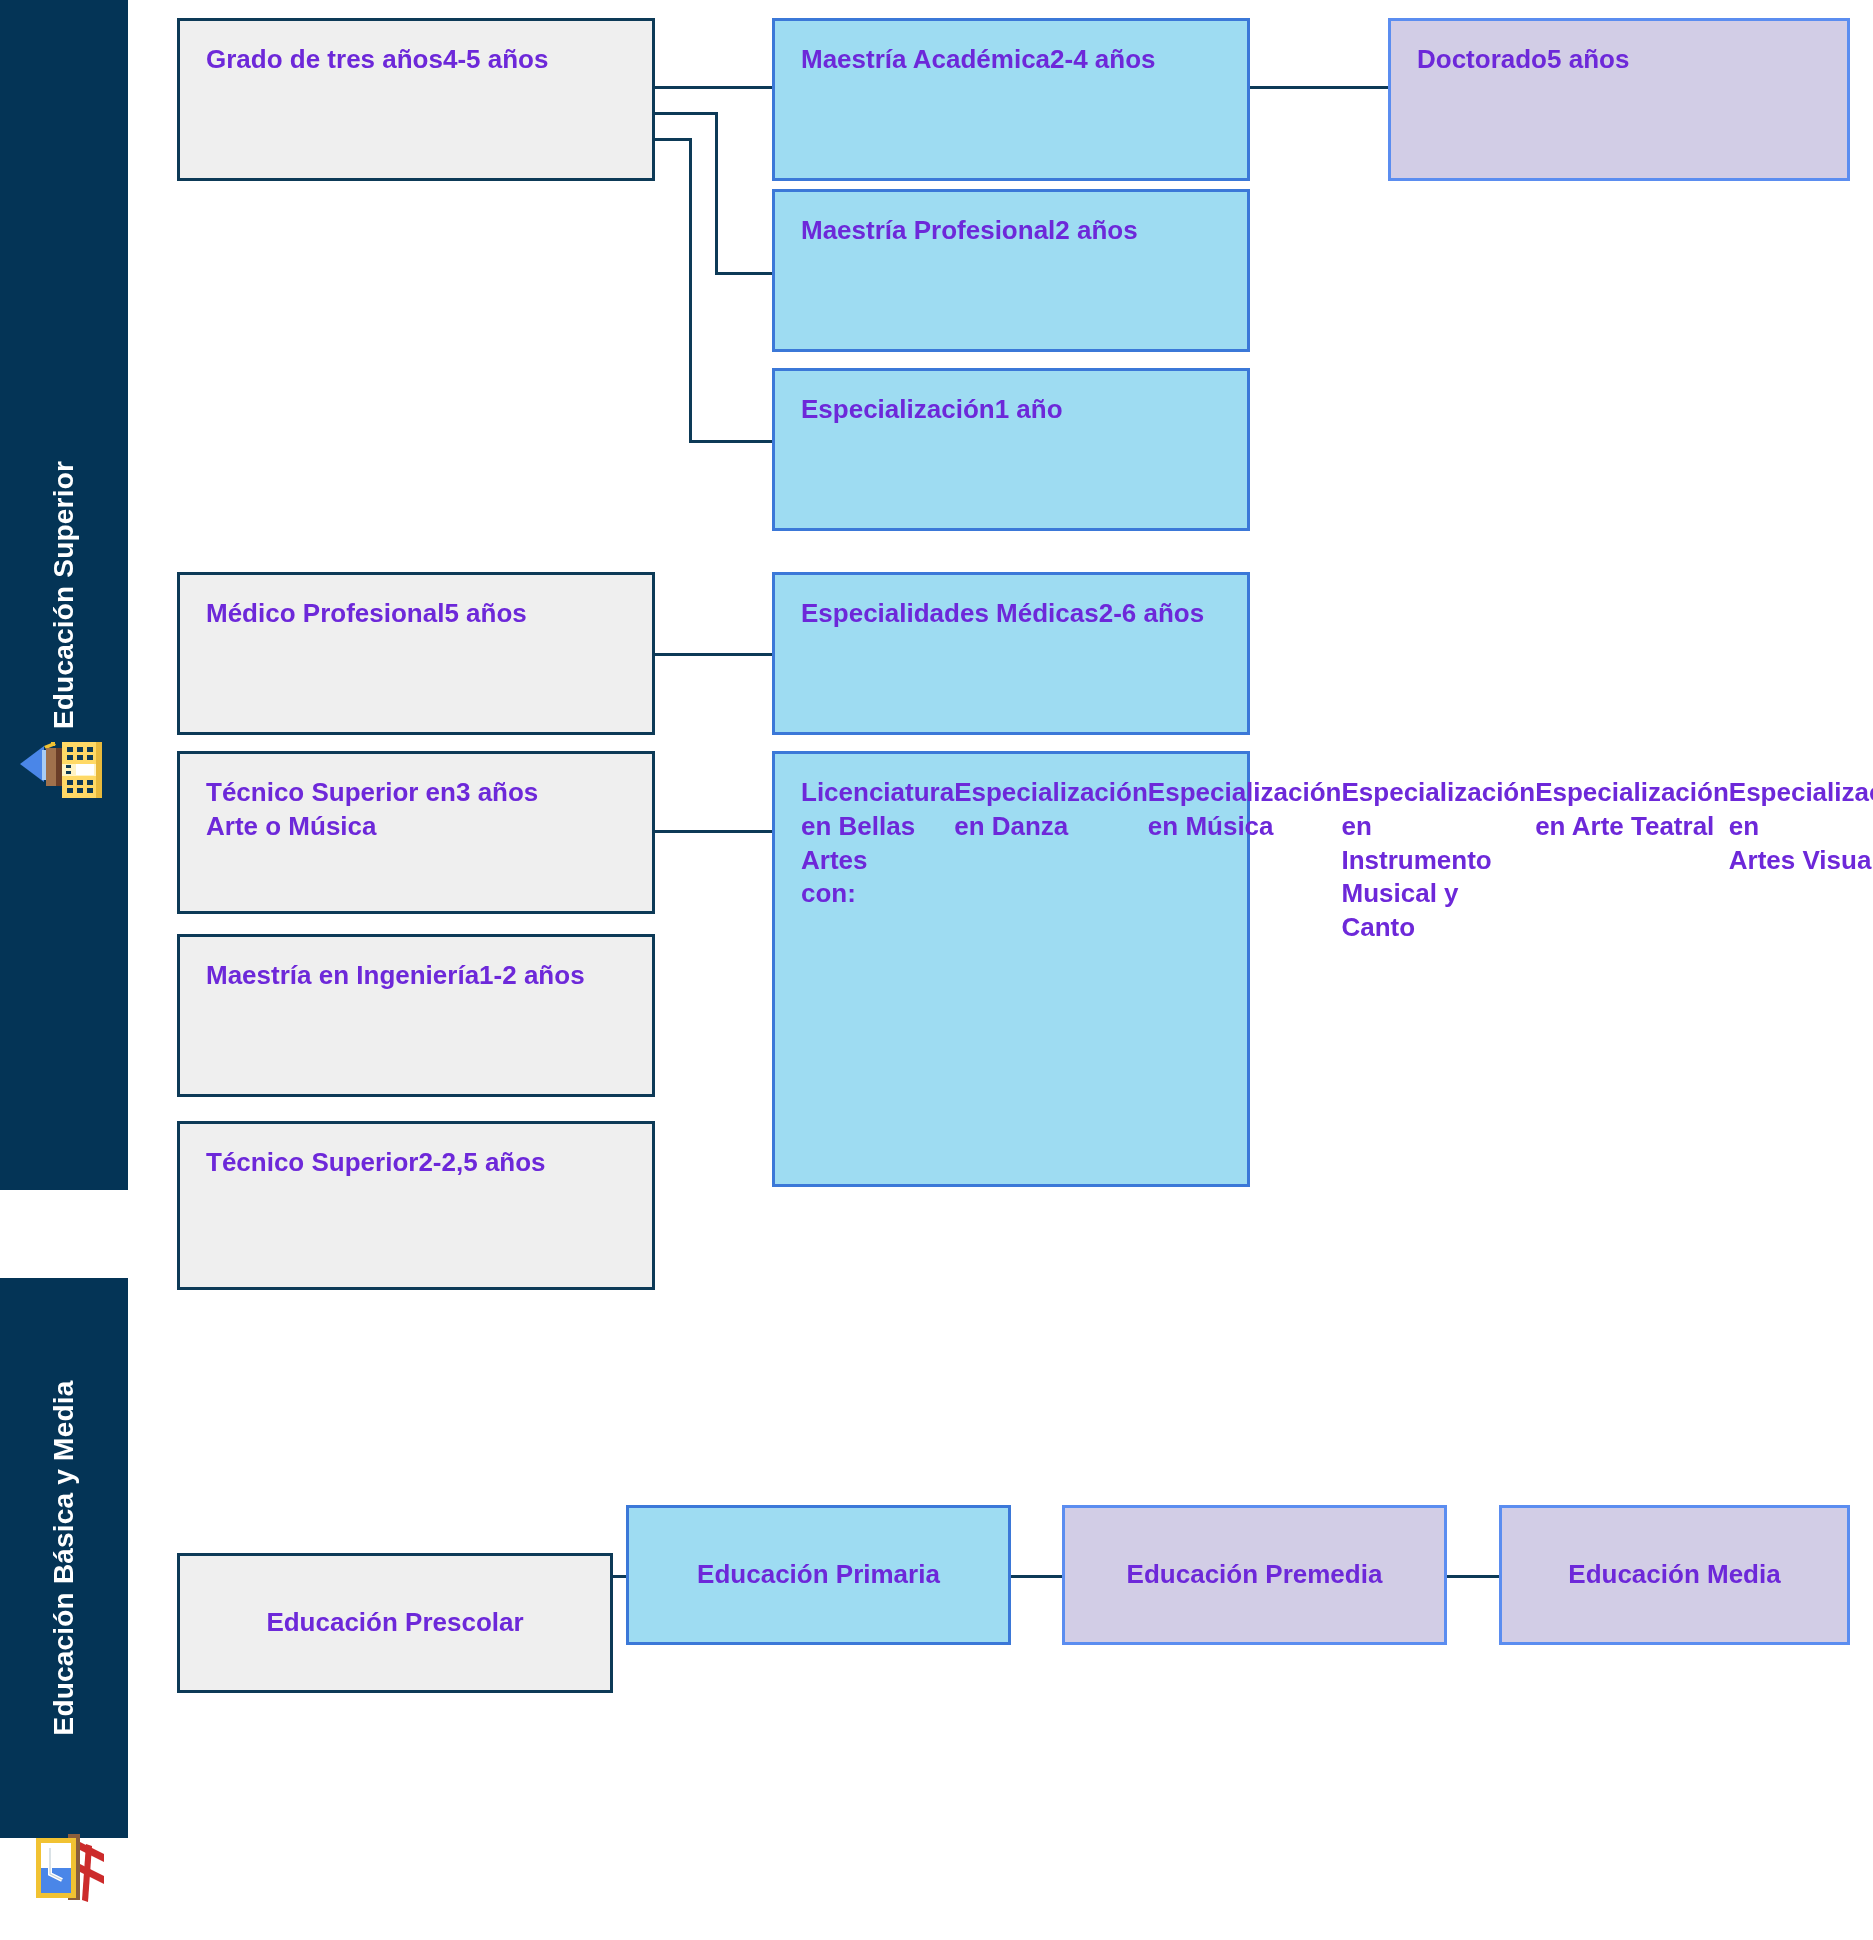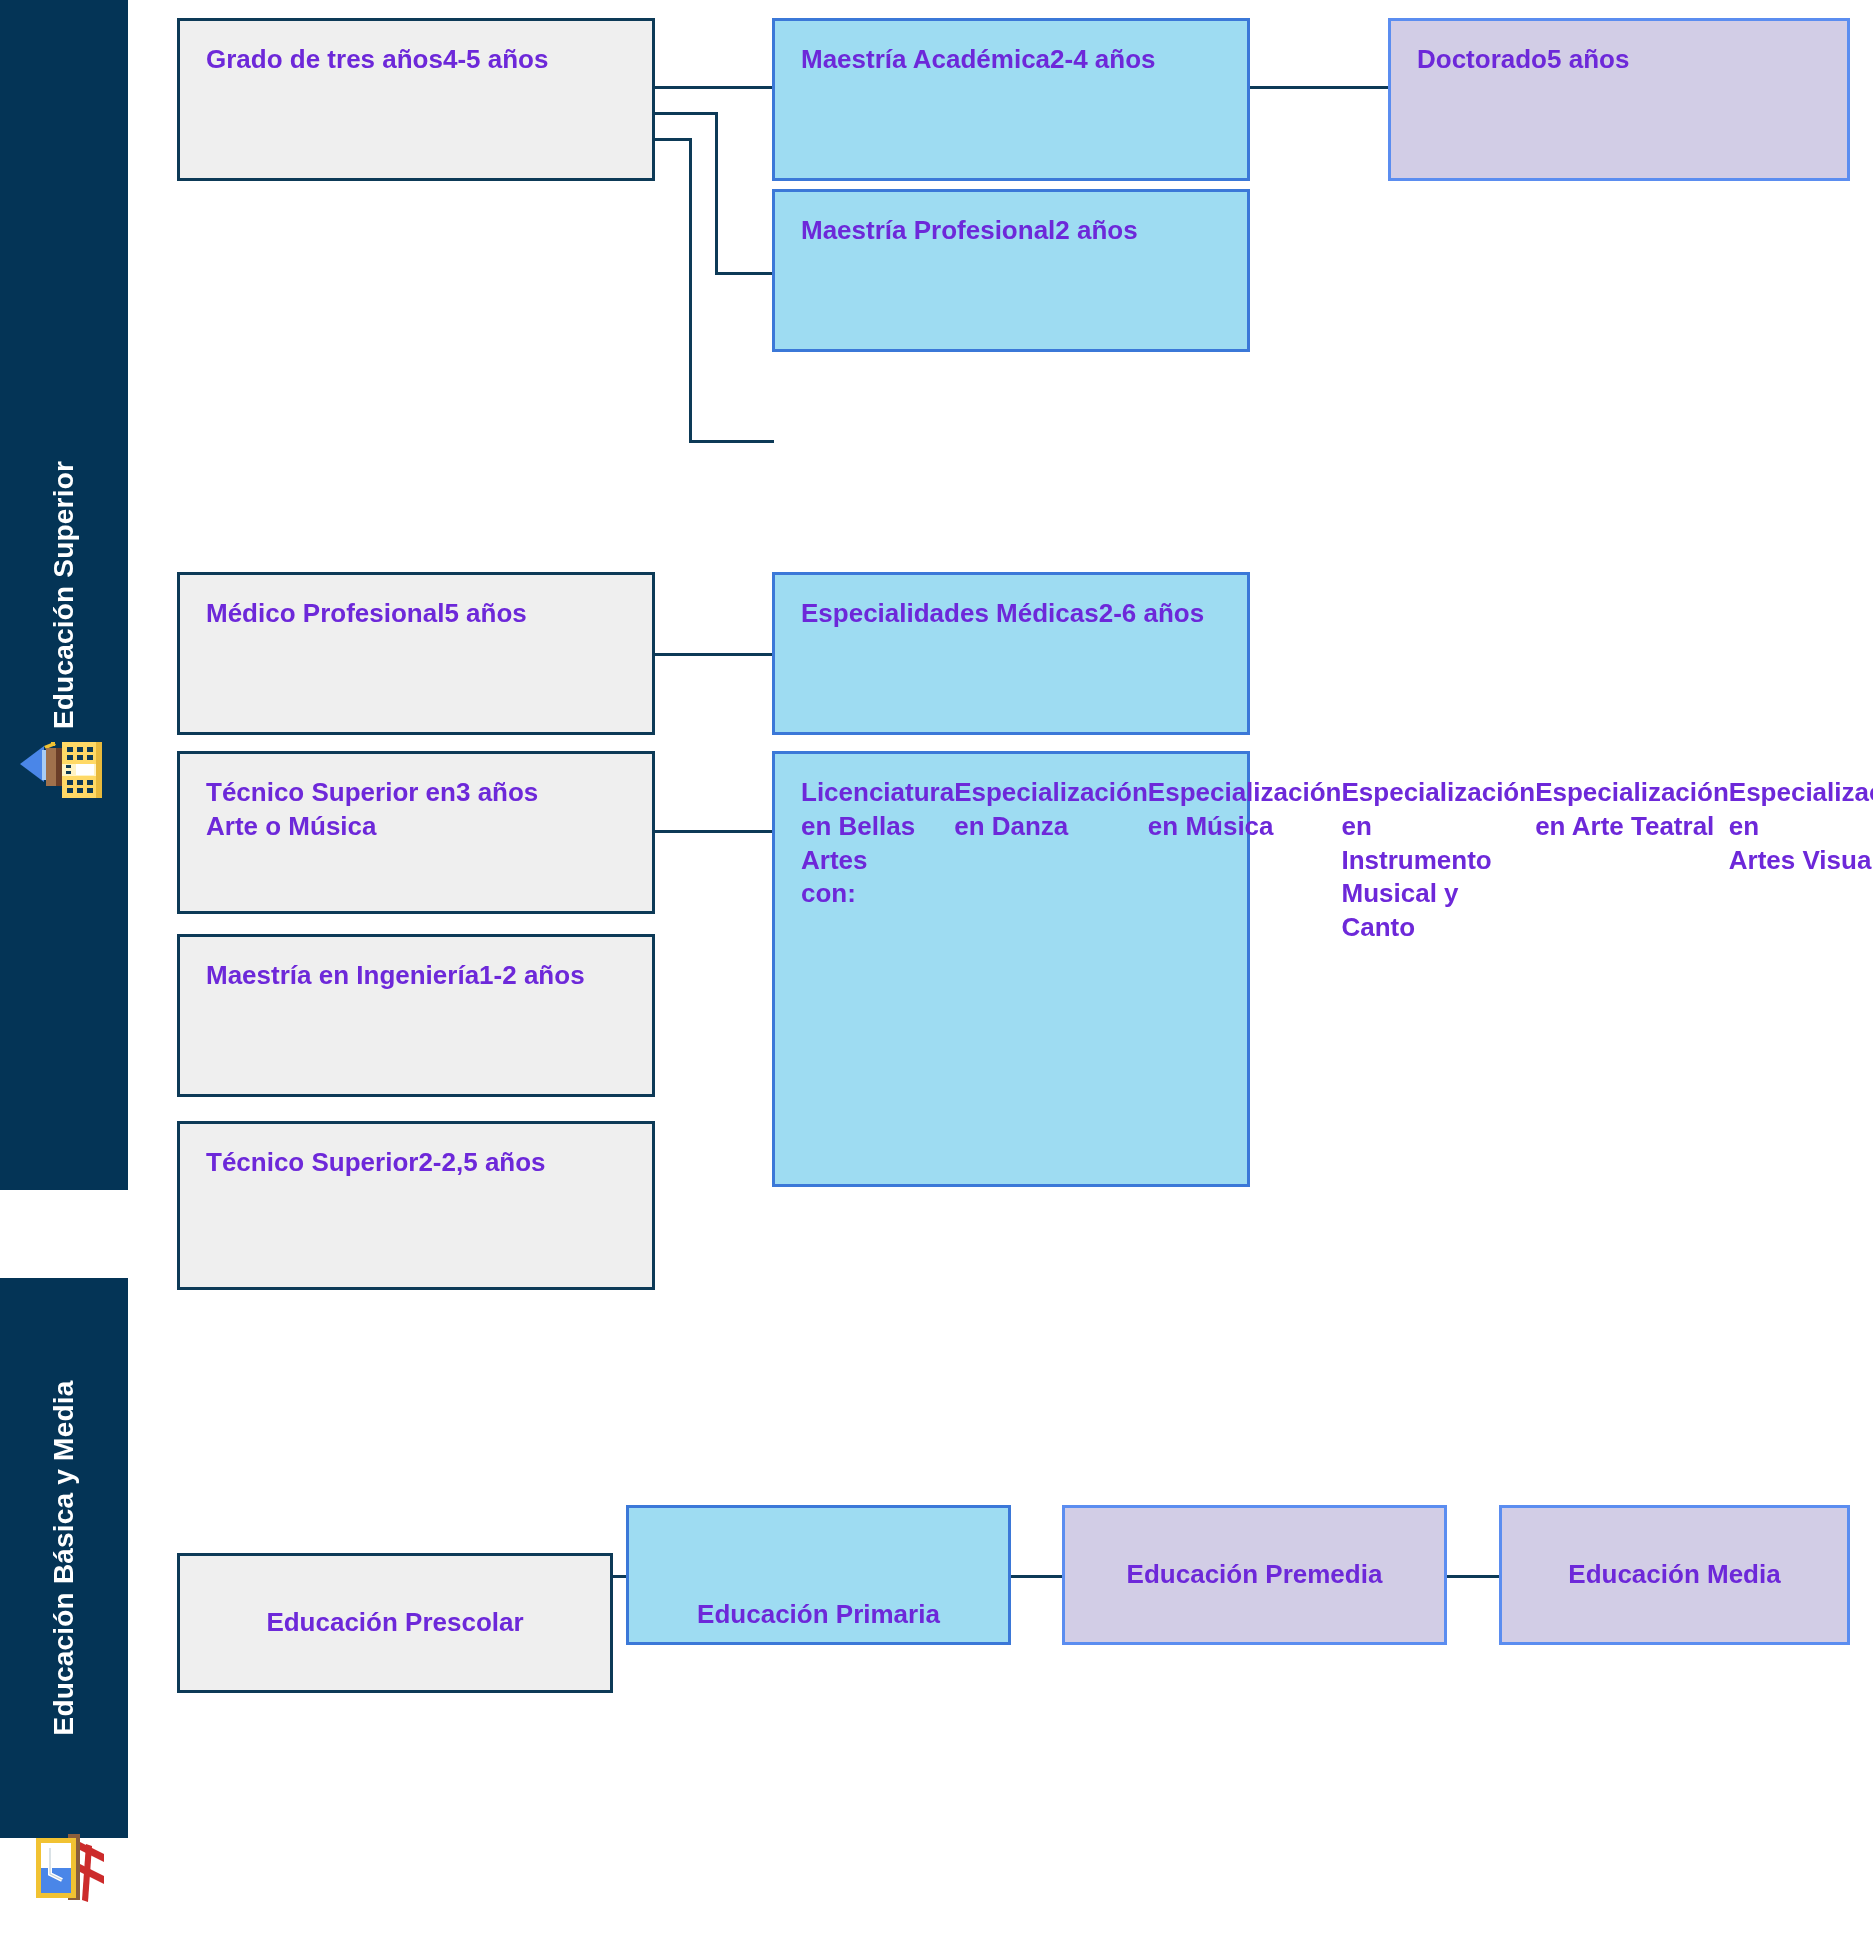--- a/index.html
+++ b/index.html
@@ -142,20 +142,24 @@
   <div class="node blue" style="left:772px; top:18px; width:478px; height:163px;">
     <span>Maestría Académica</span>
     <span>2-4 años</span>
   </div>
 
   <div class="node blue" style="left:772px; top:189px; width:478px; height:163px;">
     <span>Maestría Profesional</span>
     <span>2 años</span>
   </div>
 
+  <div class="node blue" style="left:772px; top:368px; width:478px; height:163px;">
+    <span>Especialización</span>
+    <span>1 año</span>
+  </div>
 
   <div class="node lavender" style="left:1388px; top:18px; width:462px; height:163px;">
     <span>Doctorado</span>
     <span>5 años</span>
   </div>
 
   <div class="node gray" style="left:177px; top:572px; width:478px; height:163px;">
     <span>Médico Profesional</span>
     <span>5 años</span>
   </div>
@@ -191,21 +195,21 @@
 
   <div class="node gray" style="left:177px; top:1121px; width:478px; height:169px;">
     <span>Técnico Superior</span>
     <span>2-2,5 años</span>
   </div>
 
   <div class="node gray center" style="left:177px; top:1505px; width:436px; height:140px;margin-top:48px;">
     <span>Educación Prescolar</span>
   </div>
 
-  <div class="node blue center" style="left:626px; top:1505px; width:385px; height:140px;align-items:flex-end;">
+  <div class="node blue center" style="left:626px; top:1505px; width:385px; height:140px;">
     <span>Educación Primaria</span>
   </div>
 
   <div class="node lavender center" style="left:1062px; top:1505px; width:385px; height:140px;">
     <span>Educación Premedia</span>
   </div>
 
   <div class="node lavender center" style="left:1499px; top:1505px; width:351px; height:140px;">
     <span>Educación Media</span>
   </div>

